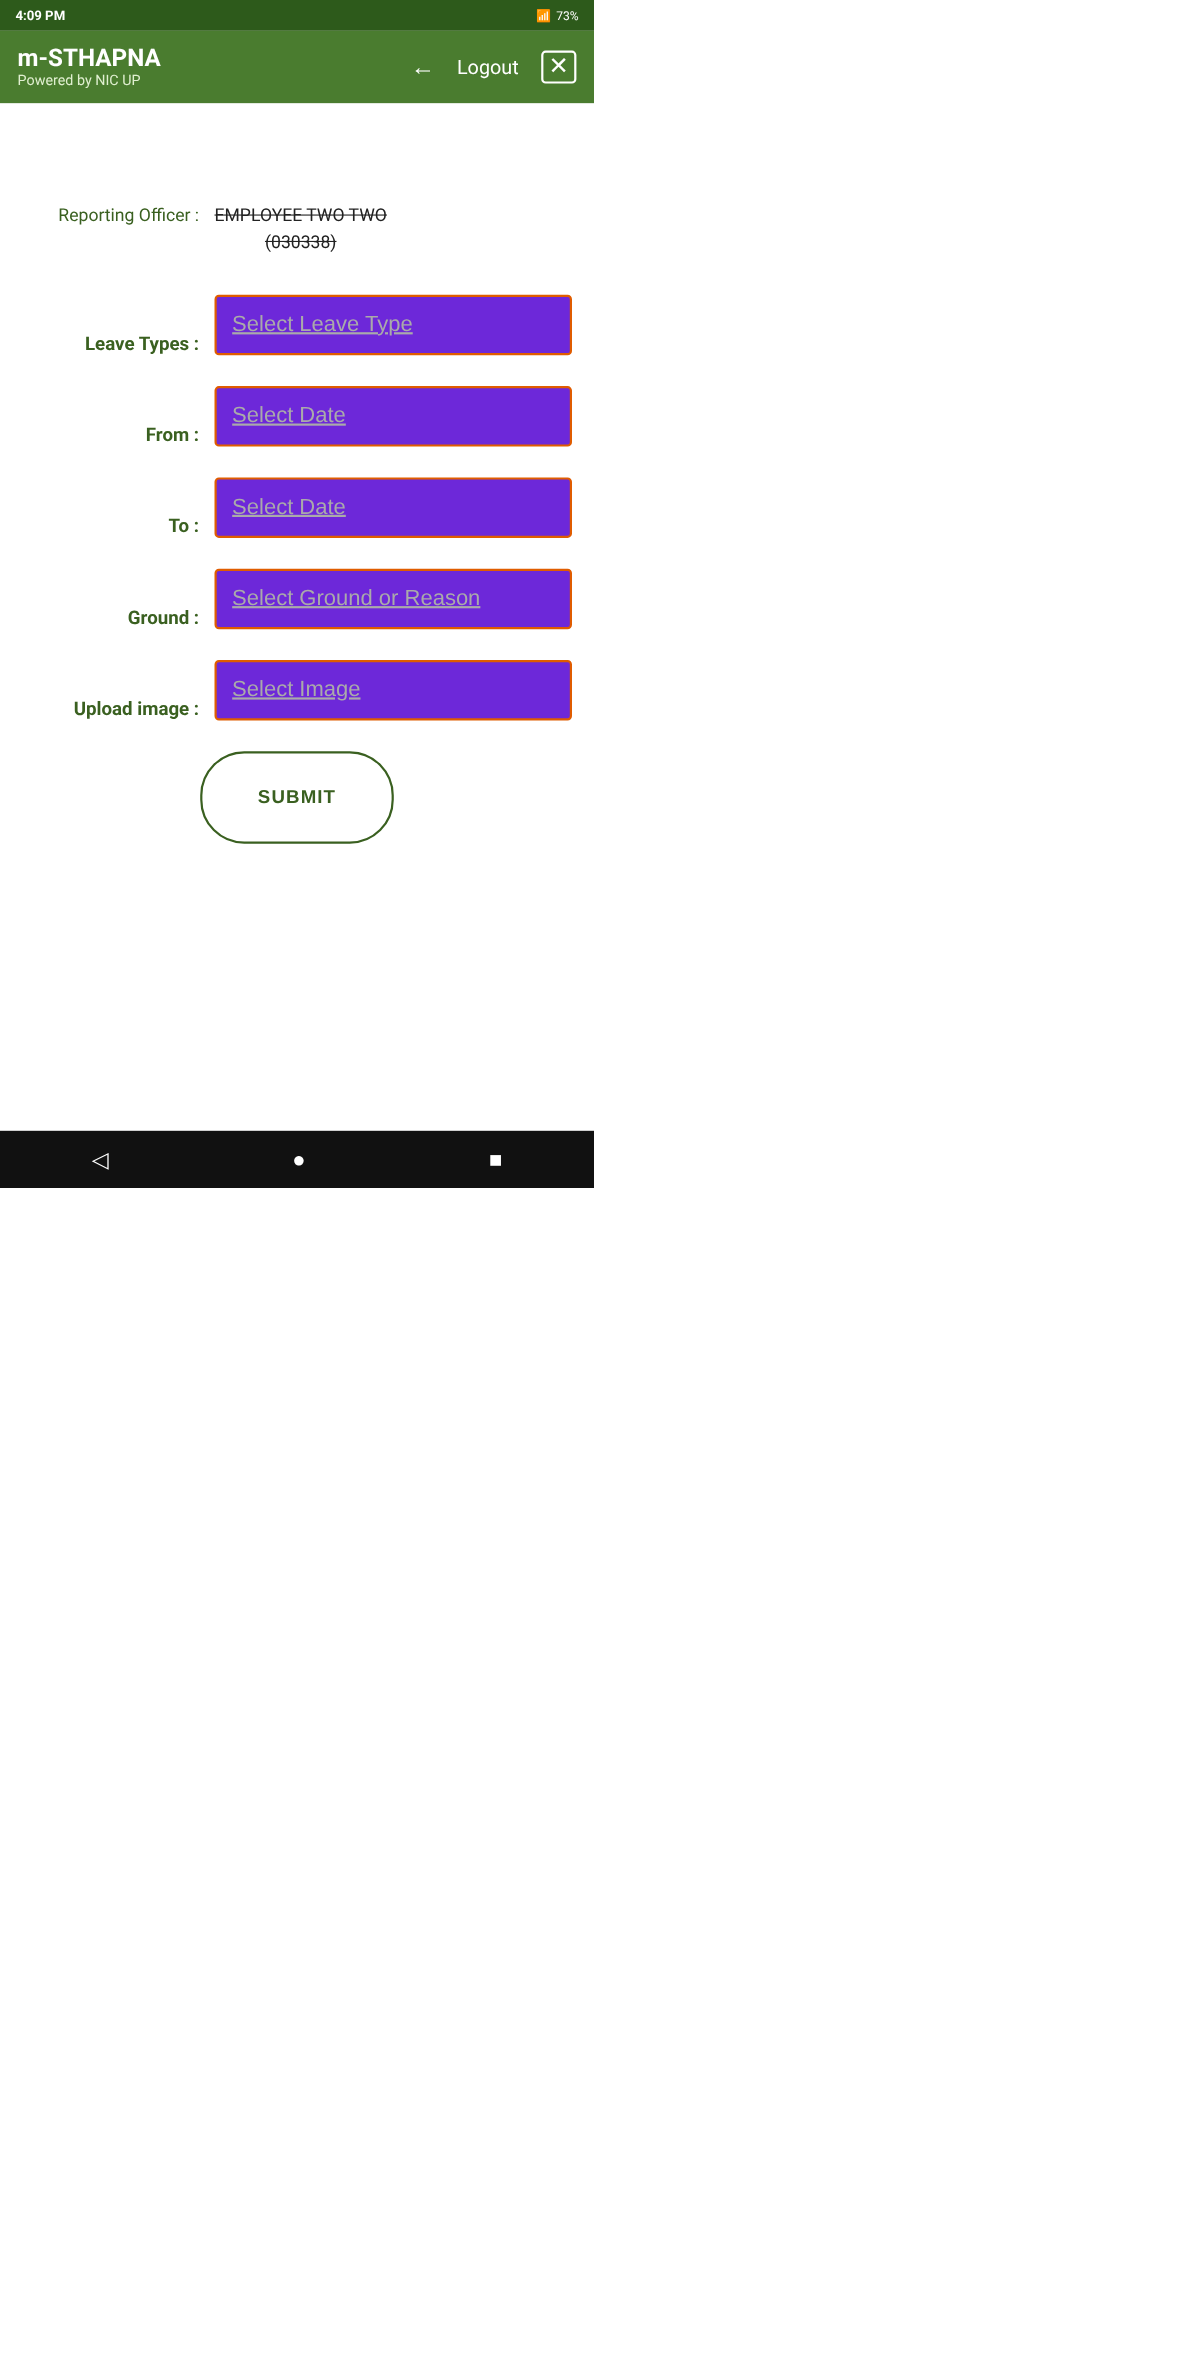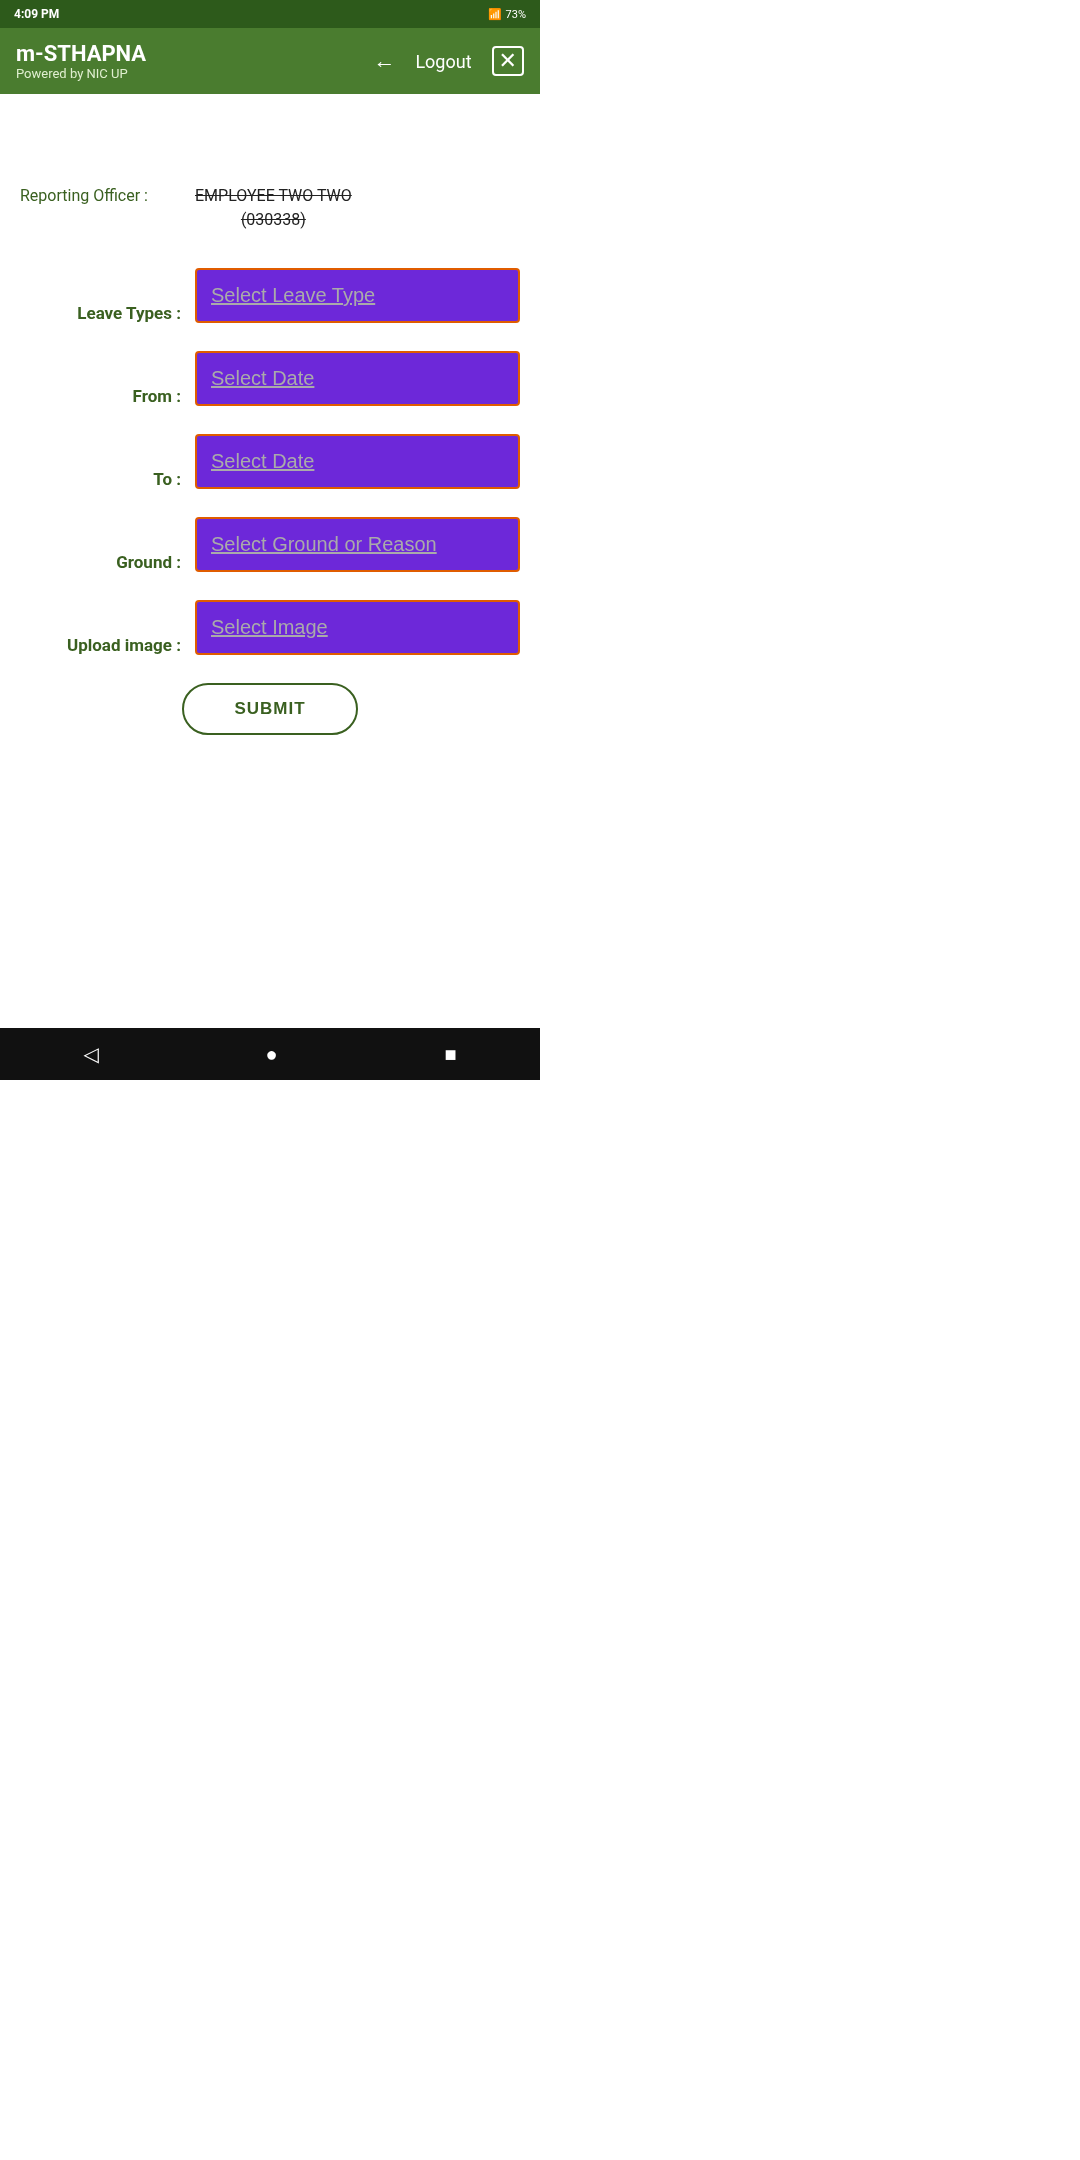--- a/index.html
+++ b/index.html
@@ -122,20 +122,21 @@
       display: flex;
       align-items: flex-start;
       margin-bottom: 36px;
       margin-top: 0;
     }
     .reporting-label {
       font-size: 16px;
       font-weight: normal;
       color: #3a6020;
       width: 175px;
+      text-align: right;
       padding-right: 14px;
       flex-shrink: 0;
       padding-top: 2px;
     }
     .reporting-value {
       font-size: 16px;
       color: #222;
       text-decoration: line-through;
       line-height: 1.5;
       text-align: center;
@@ -148,21 +149,21 @@
       margin-top: 20px;
       margin-bottom: 30px;
     }
     .submit-btn {
       border: 2.5px solid #3a6020;
       background: #fff;
       color: #3a6020;
       font-size: 17px;
       font-weight: bold;
       letter-spacing: 1px;
-      padding: 14px 50px;
+      padding: 30px 50px;
       border-radius: 40px;
       cursor: pointer;
     }
 
     
     .nav-bar {
       background: #111;
       display: flex;
       justify-content: space-around;
       align-items: center;

